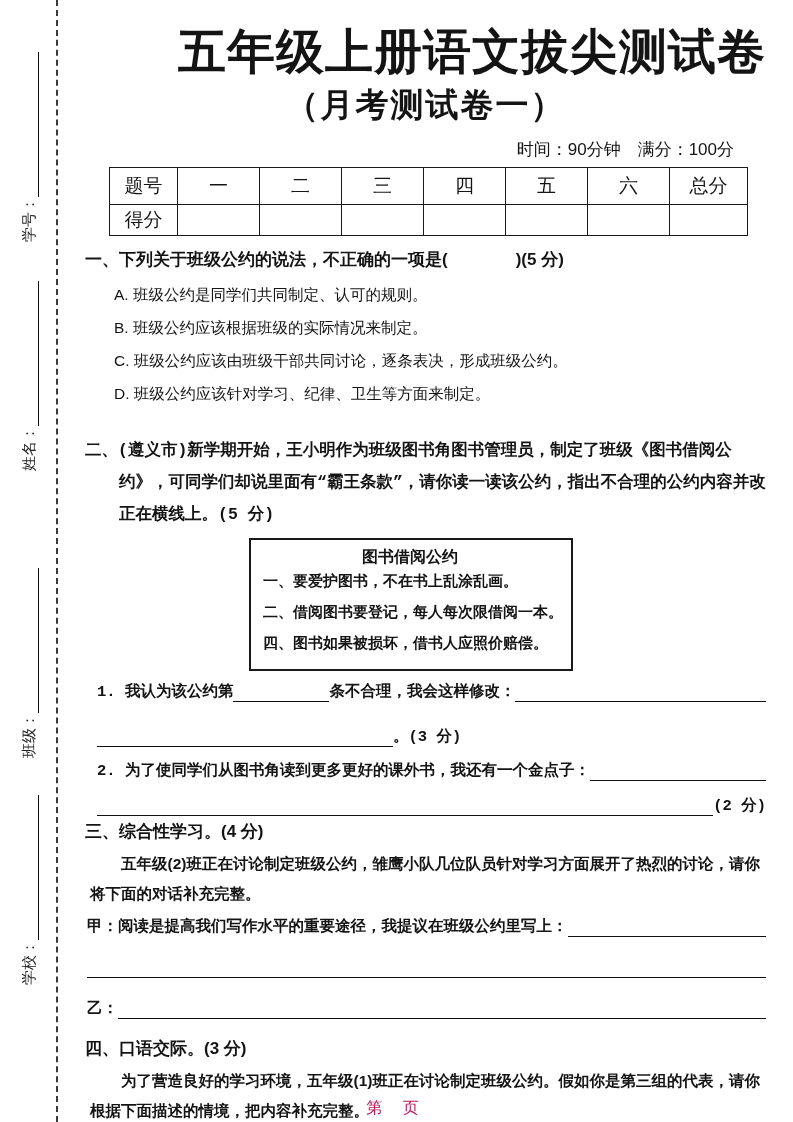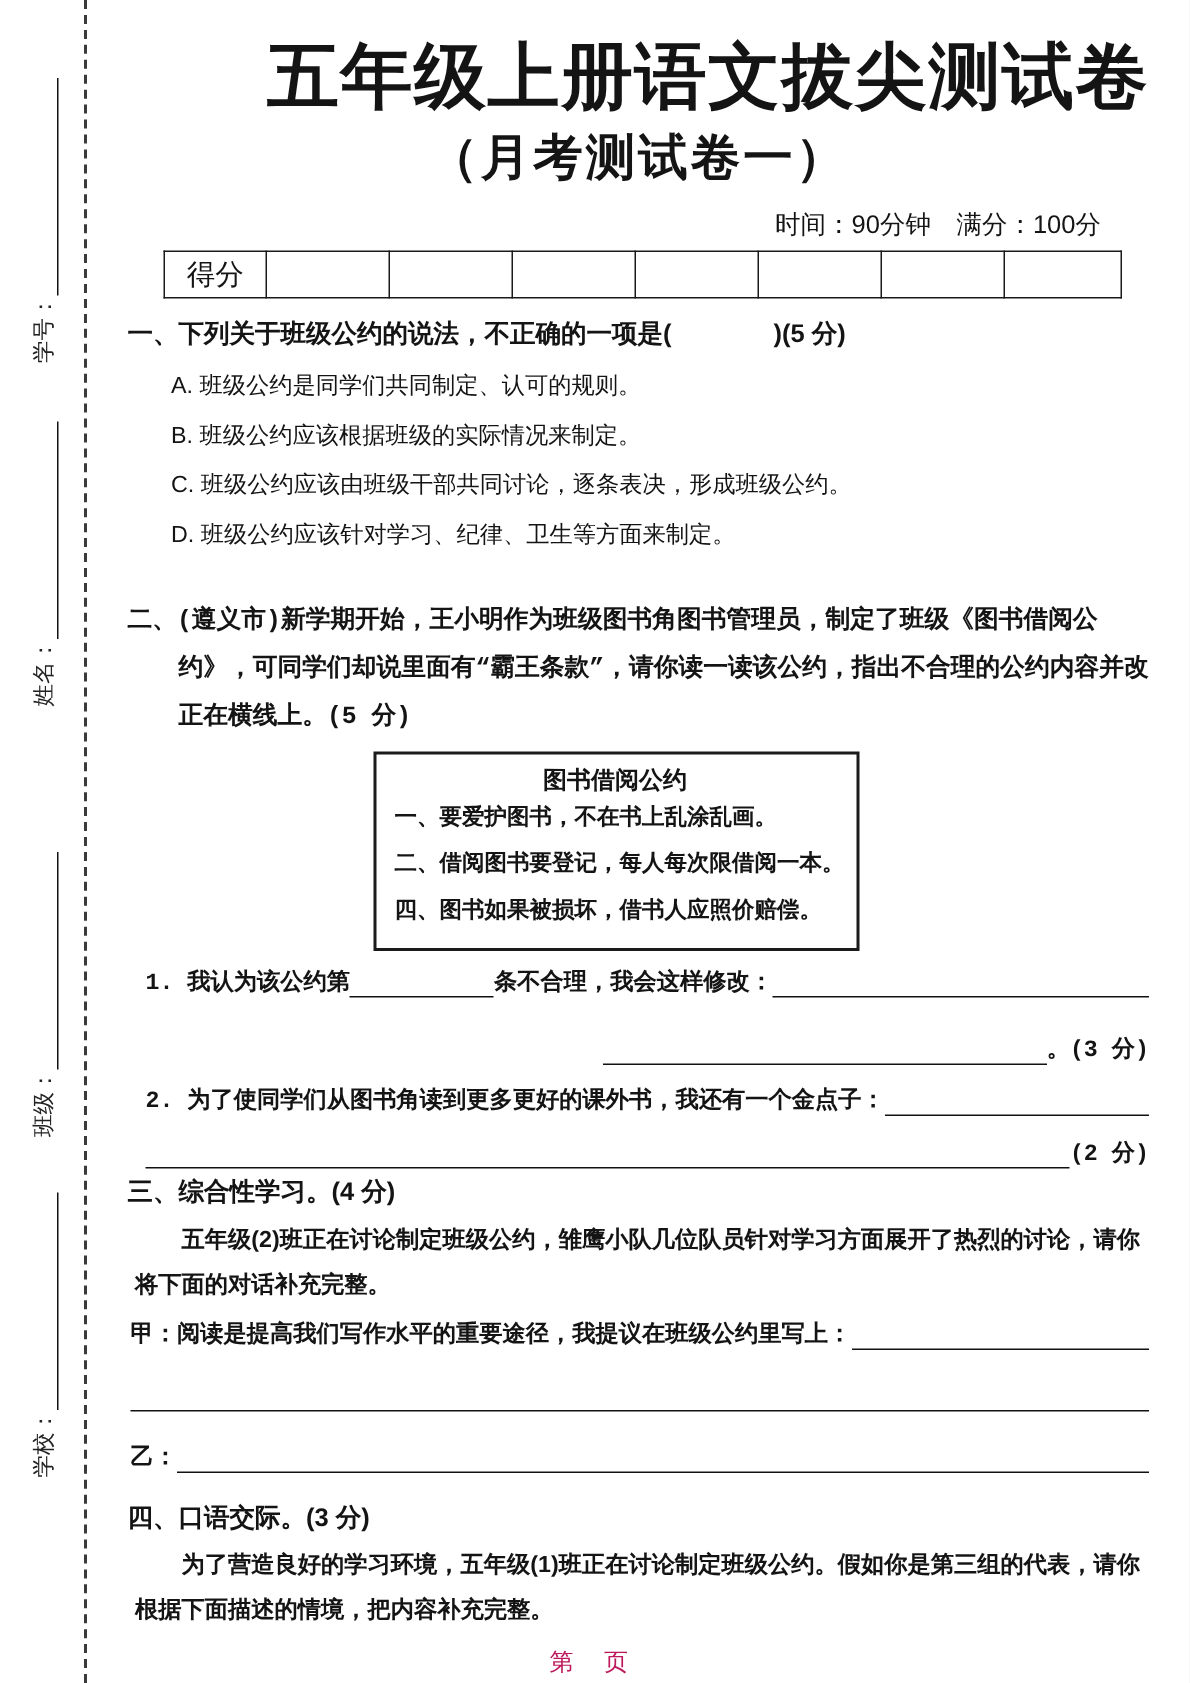--- a/index.html
+++ b/index.html
@@ -115,20 +115,30 @@
         <col style="width:68px">
           <col style="width:82px">
           <col style="width:82px">
           <col style="width:82px">
         <col style="width:82px">
           <col style="width:82px">
           <col style="width:82px">
           <col style="width:78px">
       </colgroup>
       <tbody>
+          <tr class="score-head">
+        <td>题号</td>
+        <td>一</td>
+        <td>二</td>
+        <td>三</td>
+        <td>四</td>
+        <td>五</td>
+        <td>六</td>
+        <td>总分</td>
+      </tr>
       <tr class="score-row">
         <td>得分</td>
         <td></td>
         <td></td>
         <td></td>
         <td></td>
         <td></td>
         <td></td>
         <td></td>
       </tr>
@@ -153,21 +163,21 @@
         <div class="notice-rule">四、图书如果被损坏，借书人应照价赔偿。</div>
       </div>
 
       <div class="subq">
         <div class="fillrow">
           <span class="t">1. 我认为该公约第</span>
           <span class="u" style="width:96px"></span>
           <span class="t">条不合理，我会这样修改：</span>
           <span class="grow"></span>
         </div>
-        <div style="margin-top:24px;text-align:right;">
+        <div style="margin-top:24px;">
           <span class="u" style="width:296px"></span><span>。(3 分)</span>
         </div>
       </div>
 
       <div class="subq" style="margin-top:13px;">
         <div class="fillrow">
           <span class="t">2. 为了使同学们从图书角读到更多更好的课外书，我还有一个金点子：</span>
           <span class="grow"></span>
         </div>
         <div class="fillrow" style="margin-top:14px;">

